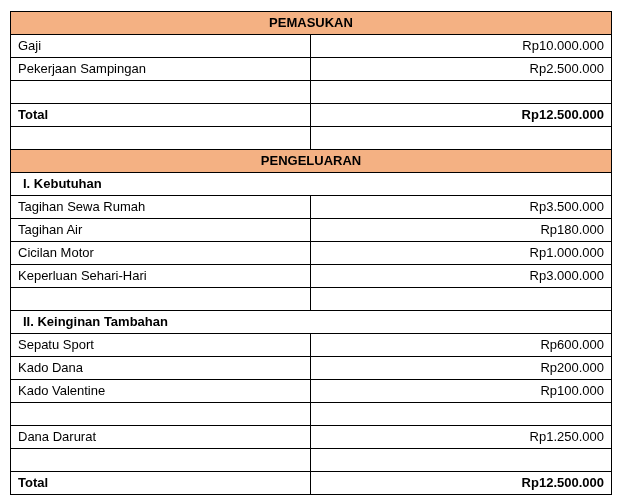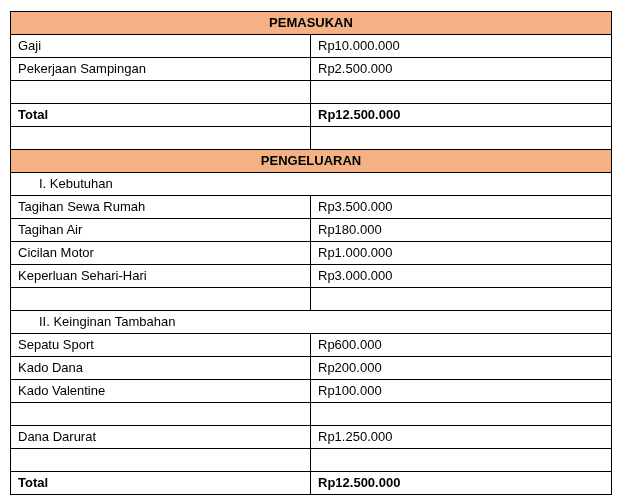--- a/index.html
+++ b/index.html
@@ -3,24 +3,24 @@
   <meta charset="utf-8">
   <style>
     html, body { margin: 0; padding: 0; background: #ffffff; }
     body { width: 621px; height: 495px; position: relative; overflow: hidden;
            font-family: "Liberation Sans", "DejaVu Sans", sans-serif; font-size: 13px; color: #000; }
     table.budget { position: absolute; left: 10px; top: 11px; width: 601px;
                    border-collapse: collapse; table-layout: fixed; }
     table.budget td { border: 1px solid #000; height: 23px; padding: 0 7px;
                       line-height: 18px; white-space: nowrap; overflow: hidden; box-sizing: border-box; }
     td.label { width: 300px; margin-left: 20px; }
-    td.value { }
+    td.value { text-align: right; }
     tr.section-header td { background: #f4b183; font-weight: bold; text-align: center; }
     tr.total td { font-weight: bold; }
-    tr.subheader td { font-weight: normal; padding-left: 28px; }
+    tr.subheader td { font-weight: bold; padding-left: 12px; }
   </style>
 </head>
 <body>
 
 <table class="budget">
   <colgroup>
       <col style="width:300px">
       <col style="width:301px">
     </colgroup>
   <tbody>

